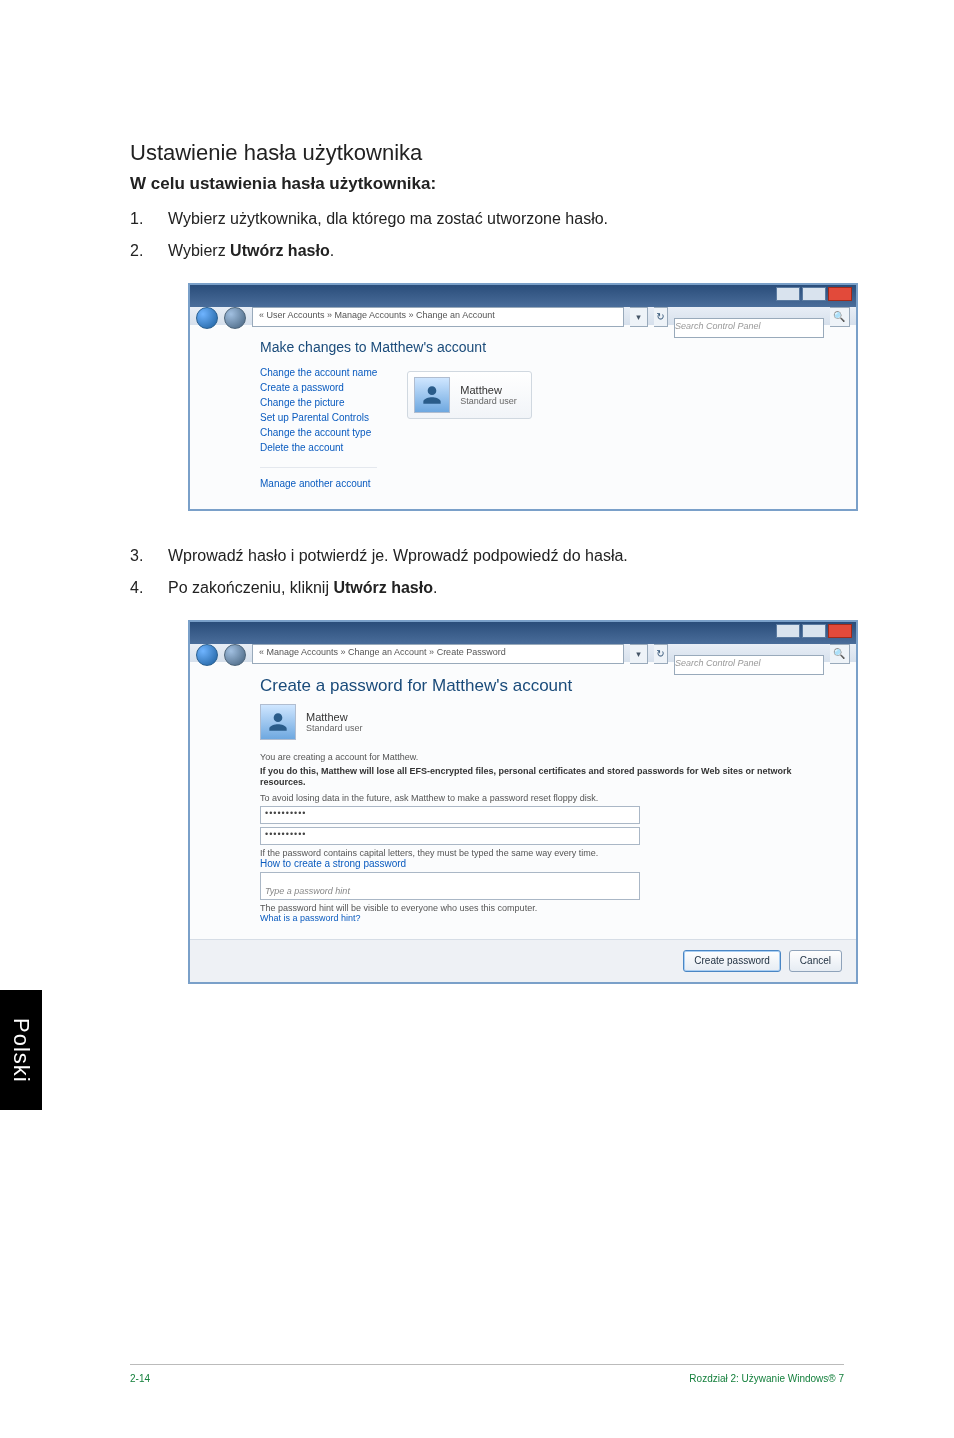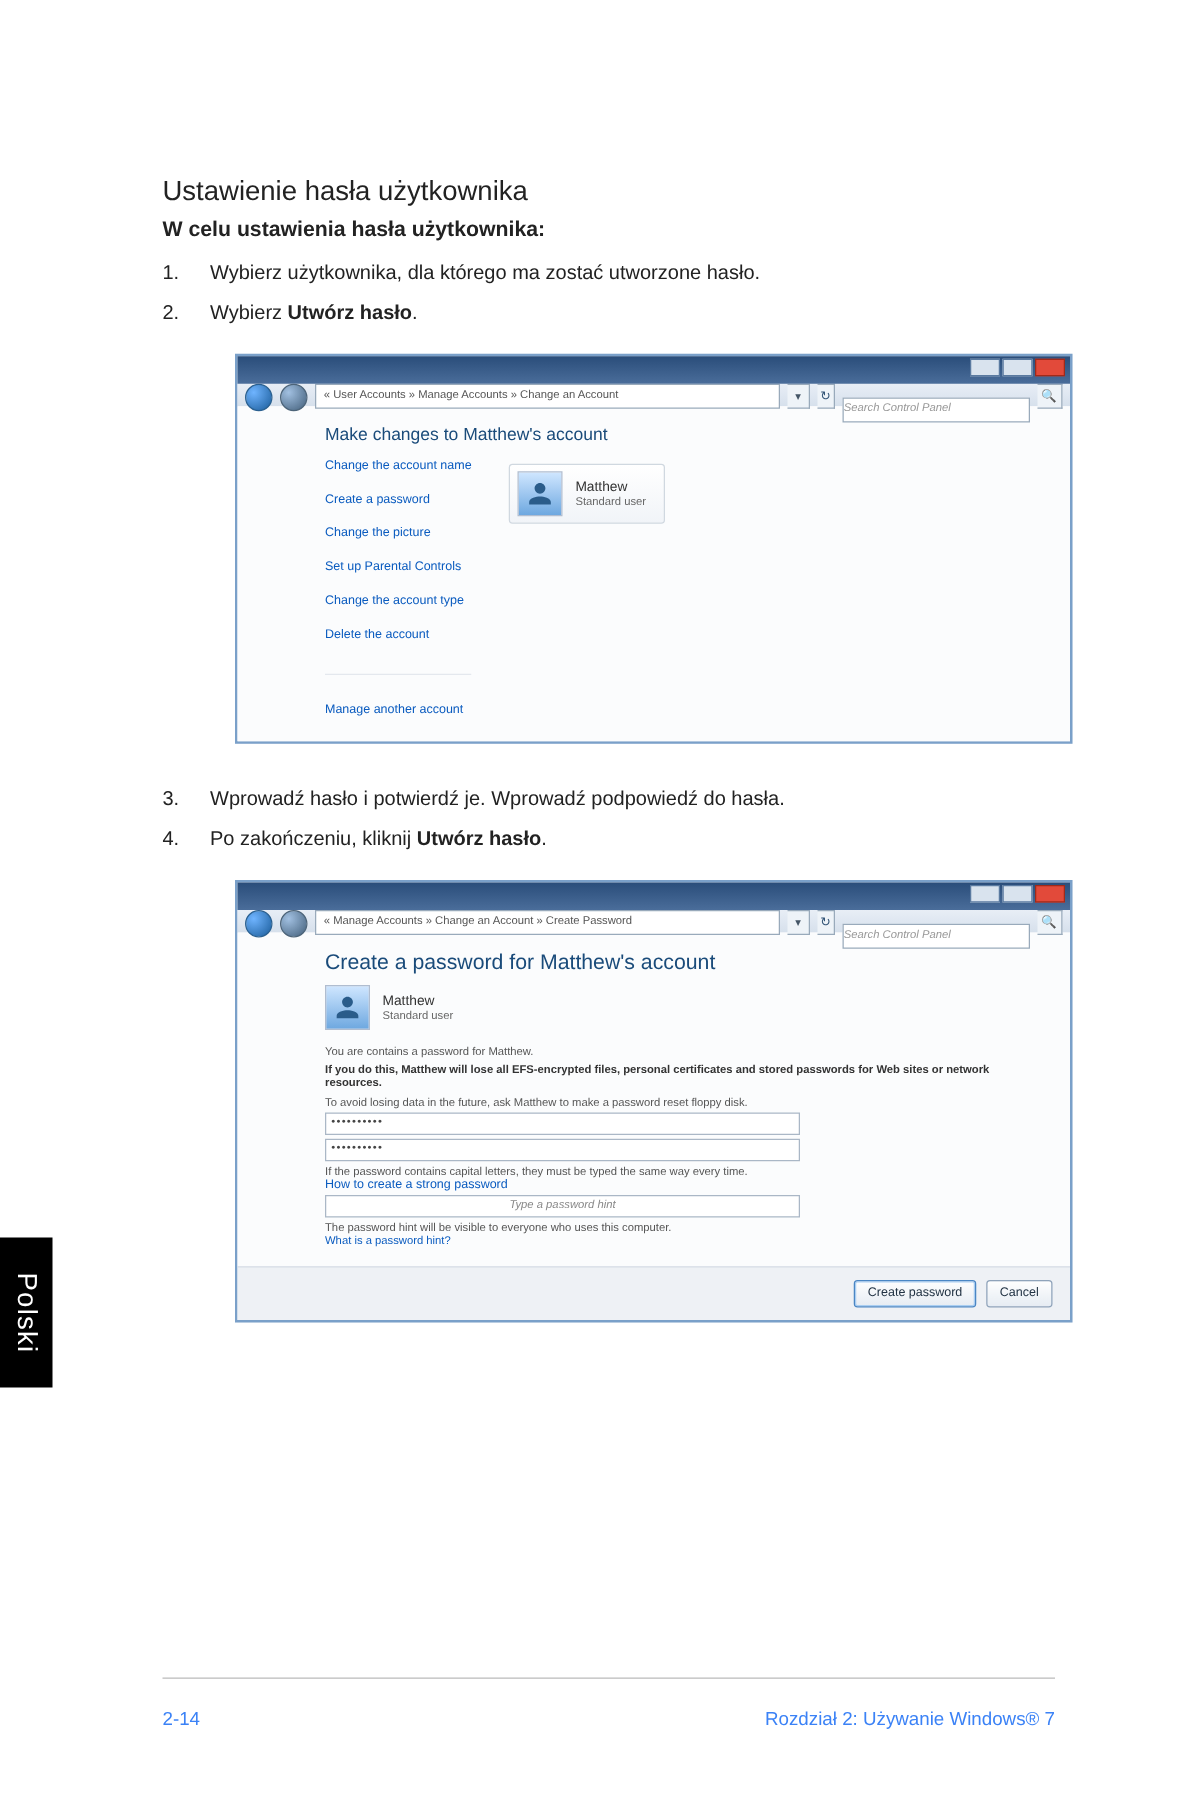--- a/index.html
+++ b/index.html
@@ -21,42 +21,42 @@
   .winbtn.close { background: #e24a3a; border-color: #a02a1a; }
   .navbar { height: 18px; background: linear-gradient(#e8eef6,#d6e0ec); display: flex; align-items: flex-start; padding: 0 6px; gap: 6px; }
   .navcircle { width: 22px; height: 22px; border-radius: 50%; background: radial-gradient(circle at 30% 30%, #6fb4ff, #1a5c9a); border: 1px solid #2a6090; }
   .addr { flex: 1; height: 20px; background: #fff; border: 1px solid #9ab; font-size: 9px; color: #555; padding: 2px 6px; overflow: hidden; white-space: nowrap; }
   .addr-drop { width: 18px; height: 20px; background: #eef3f8; border: 1px solid #9ab; border-left: none; display:flex; align-items:center; justify-content:center; font-size:9px; color:#456; }
   .srch { width: 150px; height: 20px; background: #fff; border: 1px solid #9ab; font-size: 9px; color: #999; padding: 2px 0; font-style: italic; margin-top: 11px; }
   .srch-go { width: 20px; height: 20px; background: #eef3f8; border: 1px solid #9ab; border-left:none; display:flex; align-items:center; justify-content:center; font-size:10px; color:#3a6; }
   .pane { background: #fbfcfd; padding: 14px 30px 20px 70px; }
   .pane-title { color: #1a4b7a; font-size: 14px; margin-bottom: 12px; }
   .pane-row { display: flex; gap: 30px; }
-  .links-col { display: flex; flex-direction: column; gap: 16px; font-size: 10px; }
+  .links-col { display: flex; flex-direction: column; gap: 4px; font-size: 10px; }
   .lnk { color: #0a5bbf; }
   .acct-card { display: flex; align-items: center; gap: 10px; border: 1px solid #d0d8e0; background: linear-gradient(#fff,#f1f4f8); padding: 6px 14px 6px 6px; border-radius: 3px; height: 48px; margin-top:4px; }
   .avatar { width: 36px; height: 36px; border: 1px solid #b0bdd0; background: linear-gradient(#cfe6ff,#6ea8e0); display:flex; align-items:center; justify-content:center; }
   .avatar svg { width: 26px; height: 26px; }
   .acct-txt .nm { font-size: 11px; color: #333; }
   .acct-txt .tp { font-size: 9px; color: #666; }
   .divider { height: 1px; background: #e4e8ee; margin: 10px 0 6px 0; }
 
   
   .pane2 { background: #fbfcfd; padding: 14px 30px 16px 70px; }
   .acct-row2 { display: flex; align-items: center; gap: 10px; margin: 8px 0 12px 0; }
   .h-small { color: #1a4b7a; font-size: 17px; margin-bottom: 8px; }
   .gray9 { font-size: 9px; color: #555; }
   .graybold { font-size: 9px; color: #333; font-weight: bold; line-height: 1.3; }
   .pw-input { width: 380px; height: 18px; border: 1px solid #aab7c6; background: #fff; font-size: 9px; color: #444; padding: 1px 4px; letter-spacing: 1px; margin-top: 3px; display:block; }
-  .hint-input { width: 380px; height: 18px; border: 1px solid #aab7c6; background: #fff; font-size: 9px; color: #888; padding: 1px 4px; margin-top: 3px; font-style: italic; text-align: center; }
+  .hint-input { width: 380px; height: 18px; border: 1px solid #aab7c6; background: #fff; font-size: 9px; color: #888; padding: 13px 4px; margin-top: 3px; font-style: italic; }
   .btn-row { display: flex; justify-content: flex-end; gap: 8px; padding: 10px 14px; background: #eef1f5; border-top: 1px solid #d6dde6; }
   .btn { height: 22px; padding: 0 10px; font-size: 10px; color: #234; background: linear-gradient(#fefefe,#e6ecf3); border: 1px solid #8fa3ba; border-radius: 3px; display:flex; align-items:center; }
   .btn.primary { border-color: #4a86c4; box-shadow: 0 0 0 1px #a9cef2 inset; }
 
-  .footer { position: absolute; bottom: 54px; left: 130px; right: 110px; border-top: 1px solid #bbb; padding-top: 24px; display: flex; justify-content: space-between; font-size: 15px; color: #3b82f6; }
+  .footer { position: absolute; bottom: 54px; left: 130px; right: 110px; border-top: 1px solid #bbb; padding-top: 8px; display: flex; justify-content: space-between; font-size: 10px; color: #15803d; }
 </style>
 </head>
 <body>
 
 <div class="page">
   <div class="side-tab">Polski</div>
 
   <h2>Ustawienie hasła użytkownika</h2>
   <h3>W celu ustawienia hasła użytkownika:</h3>
 
@@ -159,21 +159,21 @@
           <div class="avatar">
             <svg viewBox="0 0 24 24">
                 <path fill="#2a5c8a" d="M12 12c2.2 0 4-1.8 4-4s-1.8-4-4-4-4 1.8-4 4 1.8 4 4 4zm0 2c-2.7 0-8 1.3-8 4v2h16v-2c0-2.7-5.3-4-8-4z"></path>
               </svg>
           </div>
           <div>
             <div style="font-size:11px;color:#333;">Matthew</div>
             <div style="font-size:9px;color:#666;">Standard user</div>
           </div>
         </div>
-        <div class="gray9">You are contains a password for Matthew.</div>
+        <div class="gray9">You are creating a account for Matthew.</div>
         <div class="graybold" style="margin-top:4px;">If you do this, Matthew will lose all EFS-encrypted files, personal certificates and stored passwords for Web sites or network resources.</div>
         <div class="gray9" style="margin-top:4px;">To avoid losing data in the future, ask Matthew to make a password reset floppy disk.</div>
 
         <div class="pw-input">••••••••••</div>
         <div class="pw-input">••••••••••</div>
         <div class="gray9" style="margin-top:3px;">If the password contains capital letters, they must be typed the same way every time.</div>
         <div class="lnk" style="font-size:10px;">How to create a strong password</div>
 
         <div class="hint-input">Type a password hint</div>
         <div class="gray9" style="margin-top:3px;">The password hint will be visible to everyone who uses this computer.</div>

